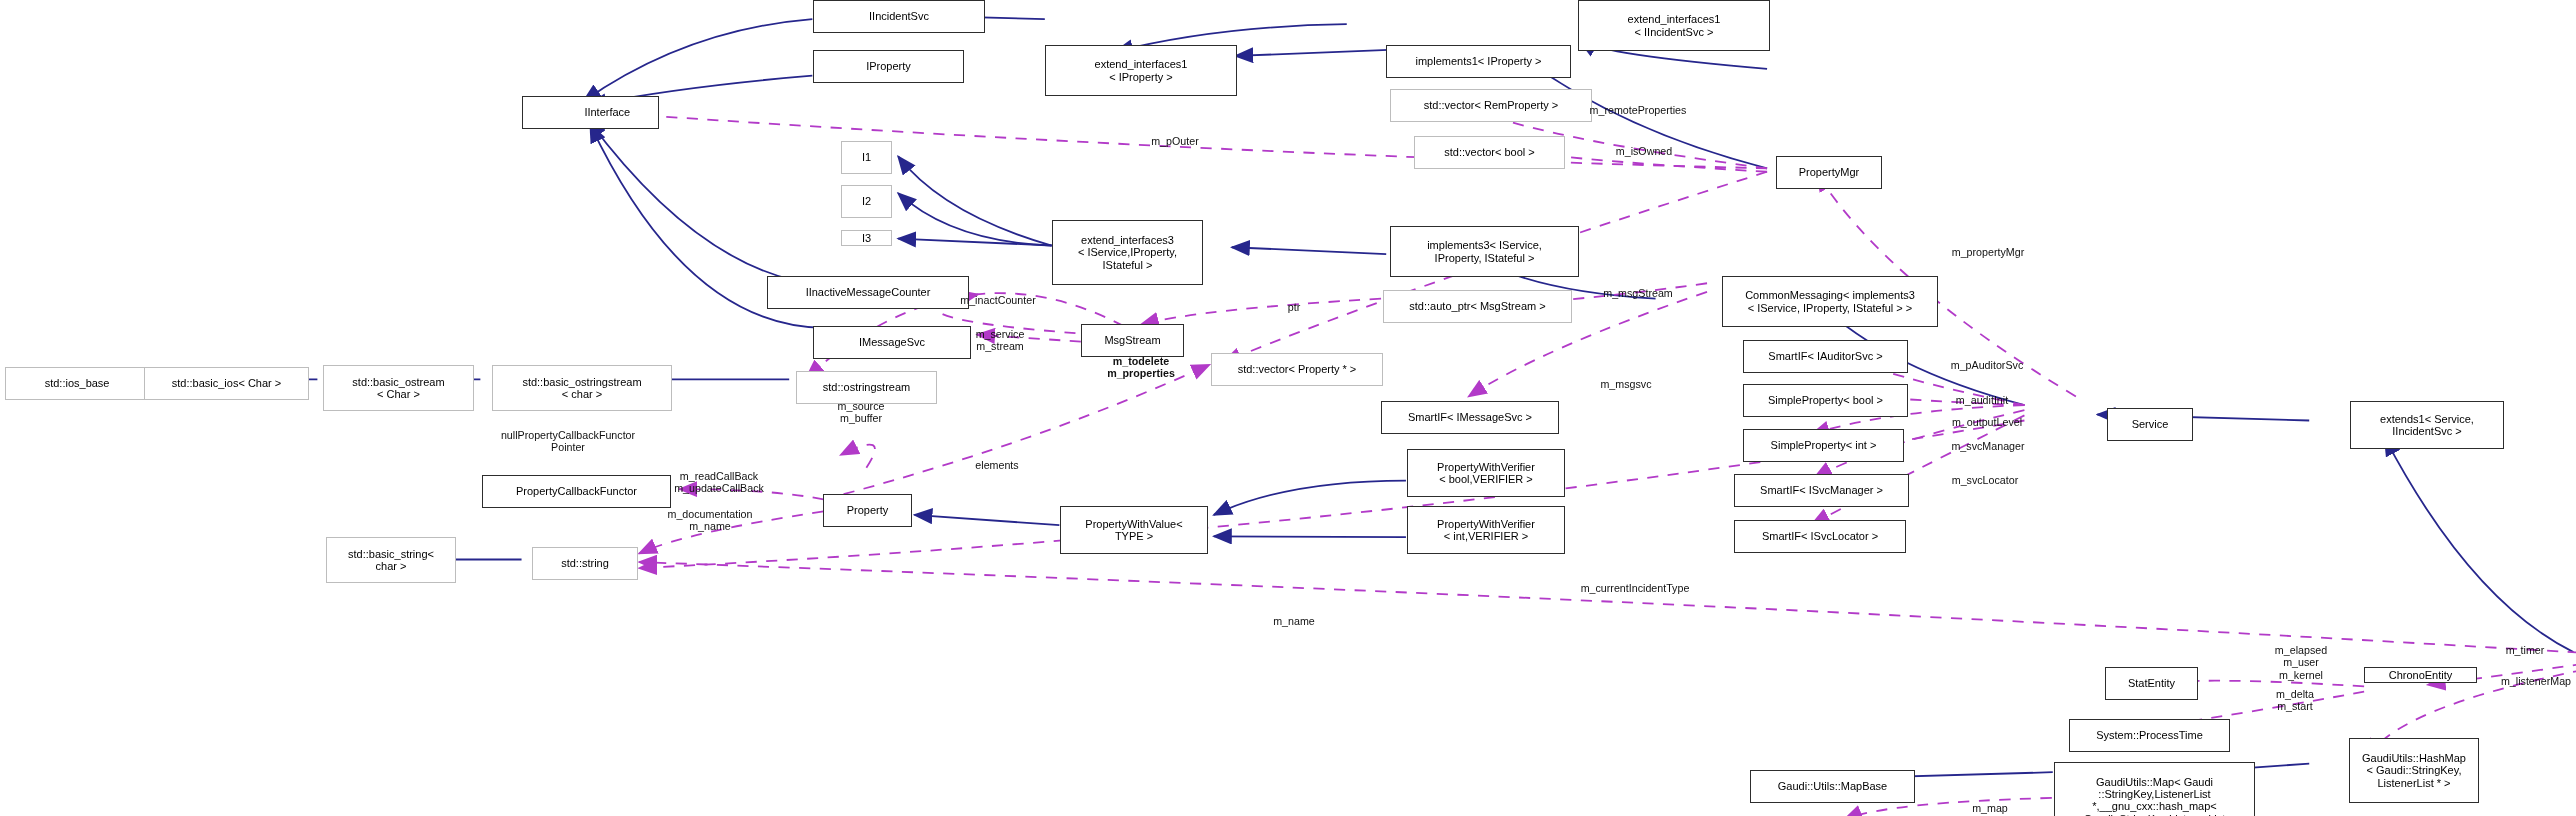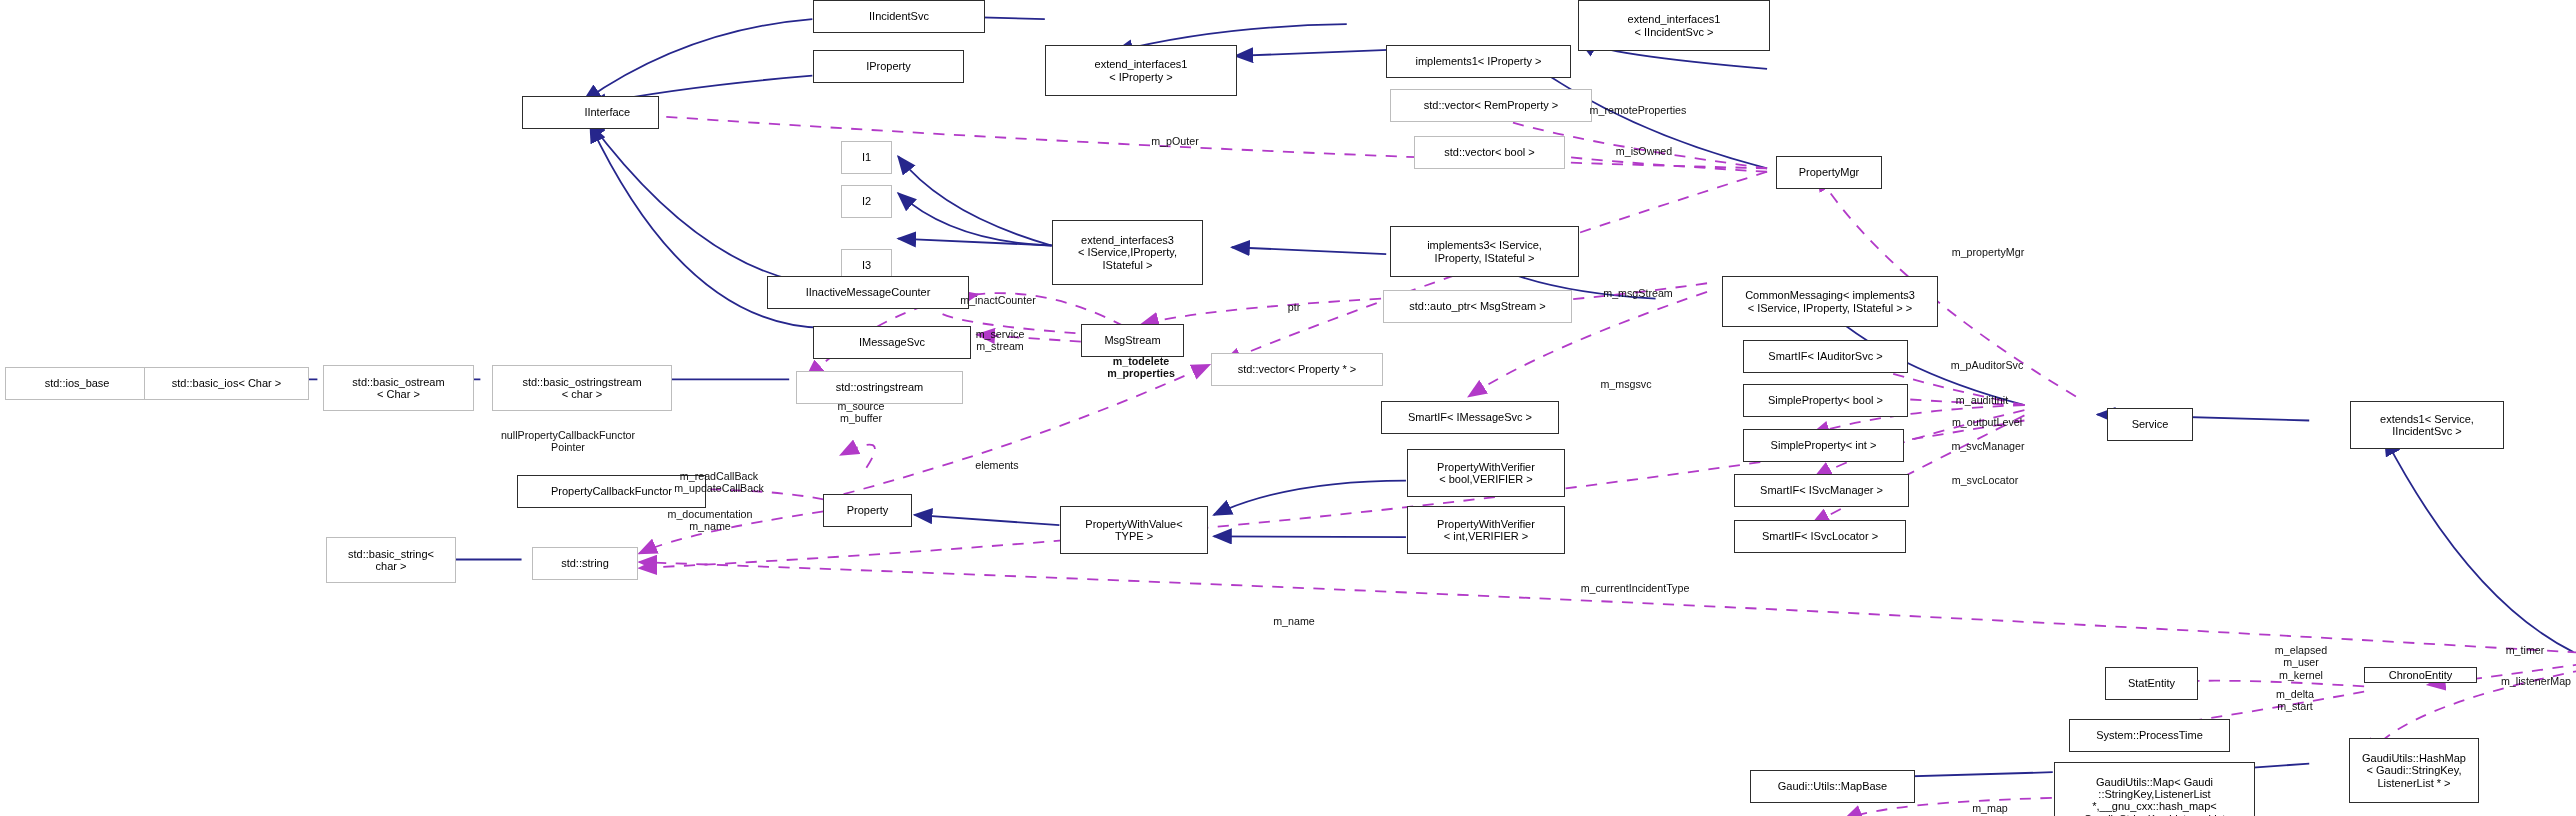--- a/index.html
+++ b/index.html
@@ -89,21 +89,21 @@
       <path d="M2392,930 Q2200,935 2150,955"></path>
     </g>
   </svg>
 
   <div id="nodes-layer">
       <div class="node solid" style="left: 813px; top: 0px; width: 172px; height: 33px;">IIncidentSvc</div>
       <div class="node solid" style="left: 813px; top: 50px; width: 151px; height: 33px;">IProperty</div>
       <div class="node solid" style="left: 522px; top: 96px; width: 137px; height: 33px; padding-left: 37px;">IInterface</div>
       <div class="node faint" style="left: 841px; top: 141px; width: 51px; height: 33px;">I1</div>
       <div class="node faint" style="left: 841px; top: 185px; width: 51px; height: 33px;">I2</div>
-      <div class="node faint" style="left: 841px; top: 230px; width: 51px; height: 33px; margin-top: 19px;">I3</div>
+      <div class="node faint" style="left: 841px; top: 230px; width: 51px; height: 16px;">I3</div>
       <div class="node solid" style="left: 767px; top: 276px; width: 202px; height: 33px;">IInactiveMessageCounter</div>
       <div class="node solid" style="left: 813px; top: 326px; width: 158px; height: 33px;">IMessageSvc</div>
       <div class="node solid" style="left: 1045px; top: 45px; width: 192px; height: 51px;">extend_interfaces1
 &lt; IProperty &gt;</div>
       <div class="node solid" style="left: 1578px; top: 0px; width: 192px; height: 51px;">extend_interfaces1
 &lt; IIncidentSvc &gt;</div>
       <div class="node solid" style="left: 1386px; top: 45px; width: 185px; height: 33px;">implements1&lt; IProperty &gt;</div>
       <div class="node faint" style="left: 1390px; top: 89px; width: 202px; height: 33px;">std::vector&lt; RemProperty &gt;</div>
       <div class="node faint" style="left: 1414px; top: 136px; width: 151px; height: 33px;">std::vector&lt; bool &gt;</div>
       <div class="node solid" style="left: 1776px; top: 156px; width: 106px; height: 33px;">PropertyMgr</div>
@@ -120,22 +120,22 @@
       <div class="node solid" style="left: 1743px; top: 384px; width: 165px; height: 33px;">SimpleProperty&lt; bool &gt;</div>
       <div class="node solid" style="left: 1743px; top: 429px; width: 161px; height: 33px;">SimpleProperty&lt; int &gt;</div>
       <div class="node solid" style="left: 1734px; top: 474px; width: 175px; height: 33px;">SmartIF&lt; ISvcManager &gt;</div>
       <div class="node solid" style="left: 1734px; top: 520px; width: 172px; height: 33px;">SmartIF&lt; ISvcLocator &gt;</div>
       <div class="node faint" style="left: 5.1px; top: 367px; width: 144px; height: 33px;">std::ios_base</div>
       <div class="node faint" style="left: 144px; top: 367px; width: 165px; height: 33px;">std::basic_ios&lt; Char &gt;</div>
       <div class="node faint" style="left: 323px; top: 365px; width: 151px; height: 46px;">std::basic_ostream
 &lt; Char &gt;</div>
       <div class="node faint" style="left: 492px; top: 365px; width: 180px; height: 46px;">std::basic_ostringstream
 &lt; char &gt;</div>
-      <div class="node faint" style="left: 796px; top: 371px; width: 167px; height: 33px;">std::ostringstream</div>
-      <div class="node solid" style="left: 482px; top: 475px; width: 189px; height: 33px; margin-left: 35px;">PropertyCallbackFunctor</div>
+      <div class="node faint" style="left: 796px; top: 371px; width: 141px; height: 33px;">std::ostringstream</div>
+      <div class="node solid" style="left: 482px; top: 475px; width: 189px; height: 33px;">PropertyCallbackFunctor</div>
       <div class="node faint" style="left: 326px; top: 537px; width: 130px; height: 46px;">std::basic_string&lt;
 char &gt;</div>
       <div class="node faint" style="left: 532px; top: 547px; width: 106px; height: 33px;">std::string</div>
       <div class="node solid" style="left: 823px; top: 494px; width: 89px; height: 33px;">Property</div>
       <div class="node faint" style="left: 1211px; top: 353px; width: 172px; height: 33px;">std::vector&lt; Property * &gt;</div>
       <div class="node solid" style="left: 1381px; top: 401px; width: 178px; height: 33px;">SmartIF&lt; IMessageSvc &gt;</div>
       <div class="node solid" style="left: 1407px; top: 449px; width: 158px; height: 48px;">PropertyWithVerifier
 &lt; bool,VERIFIER &gt;</div>
       <div class="node solid" style="left: 1407px; top: 506px; width: 158px; height: 48px;">PropertyWithVerifier
 &lt; int,VERIFIER &gt;</div>

